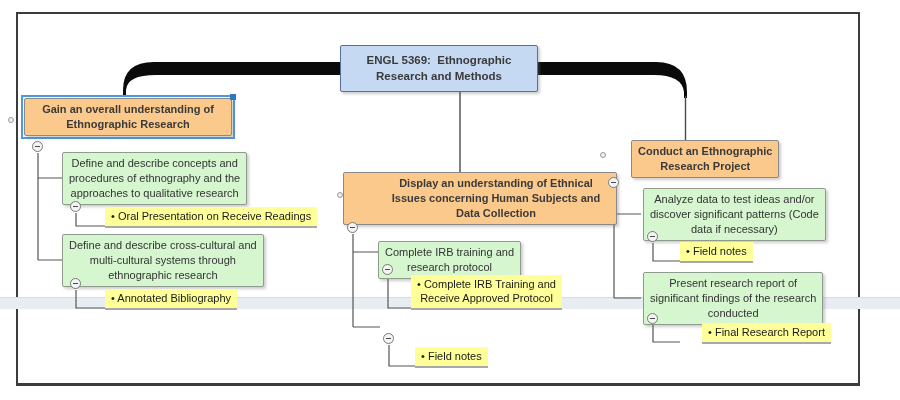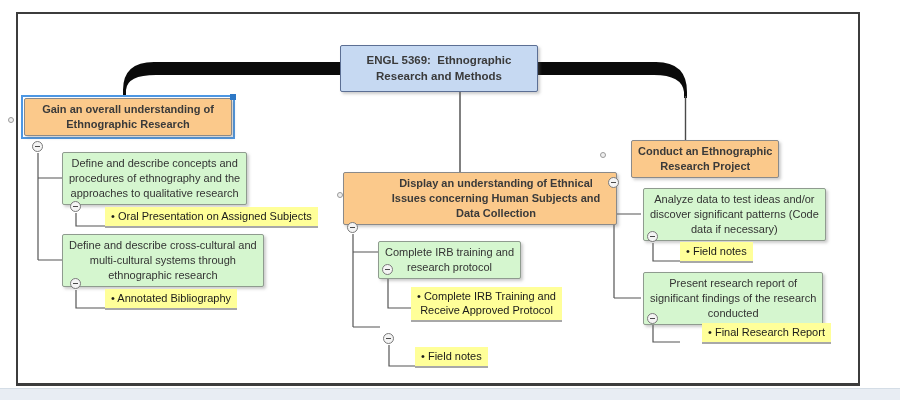--- a/index.html
+++ b/index.html
@@ -1,17 +1,17 @@
 <!DOCTYPE html>
 <html><head>
 <meta charset="utf-8">
 <style>
   html,body{margin:0;padding:0;width:900px;height:400px;background:#ffffff;overflow:hidden;
     font-family:"Liberation Sans","DejaVu Sans",sans-serif;}
-  #stage{position:relative;width:900px;height:400px;background:#ffffff;}
+  #stage{position:relative;width:900px;height:309px;background:#ffffff;}
   .map-frame{position:absolute;left:16px;top:12px;width:840px;height:369px;
     border:2px solid #3c3c3c;border-bottom-width:3px;background:#ffffff;}
   .bottom-strip{position:absolute;left:0;bottom:0;width:900px;height:11px;background:#e8edf3;border-top:1px solid #d4dde6;}
   svg.connectors{position:absolute;left:0;top:0;width:900px;height:400px;pointer-events:none;z-index:2;}
   .node{position:absolute;z-index:3;white-space:pre;font-size:11px;line-height:1.35;color:#333;
     border:1px solid #8a8a8a;border-radius:2px;padding:3px 6px;box-shadow:2px 2px 3px rgba(110,110,110,0.35);text-align:center;}
   .topic-main{background:#c6d9f2;border:1px solid #5c6f94;font-weight:bold;text-align:center;
     padding:7px 12px;min-width:172px;font-size:11.5px;color:#3a3a3a;}
   .topic-branch{background:#fbc98b;font-weight:bold;color:#3a3a3a;}
   .topic-sub{background:#d5f6cf;border-color:#8f9b8f;}
@@ -50,32 +50,32 @@
 Research and Methods</div>
 
   <div class="selection-frame" style="left:21px;top:95px;">
     <div class="node topic-branch">Gain an overall understanding of
 Ethnographic Research</div>
     <div class="sel-handle"></div>
   </div>
   <div class="node topic-sub" style="left:62px;top:152px;">Define and describe concepts and
 procedures of ethnography and the
 approaches to qualitative research</div>
-  <div class="node topic-task" style="left:105px;top:207px;">• Oral Presentation on Assigned Subjects</div>
+  <div class="node topic-task" style="left:105px;top:207px;">• Oral Presentation on Receive Readings</div>
   <div class="node topic-sub" style="left:62px;top:234px;">Define and describe cross-cultural and
 multi-cultural systems through
 ethnographic research</div>
   <div class="node topic-task" style="left:105px;top:289px;">• Annotated Bibliography</div>
 
   <div class="node topic-branch" style="left:343px;top:172px;min-width:228px;padding-left:38px;">Display an understanding of Ethnical
 Issues concerning Human Subjects and
 Data Collection</div>
   <div class="node topic-sub" style="left:378px;top:233px;margin-top:8px;">Complete IRB training and
 research protocol</div>
-  <div class="node topic-task" style="left:411px;top:275px;margin-top:12px;">• Complete IRB Training and
+  <div class="node topic-task" style="left:411px;top:275px;">• Complete IRB Training and
 Receive Approved Protocol</div>
   <div class="node topic-task" style="left:415px;top:347px;">• Field notes</div>
 
   <div class="node topic-branch" style="left:607px;top:140px;margin-left:24px;">Conduct an Ethnographic
 Research Project</div>
   <div class="node topic-sub" style="left:643px;top:188px;">Analyze data to test ideas and/or
 discover significant patterns (Code
 data if necessary)</div>
   <div class="node topic-task" style="left:680px;top:242px;">• Field notes</div>
   <div class="node topic-sub" style="left:643px;top:272px;">Present research report of

